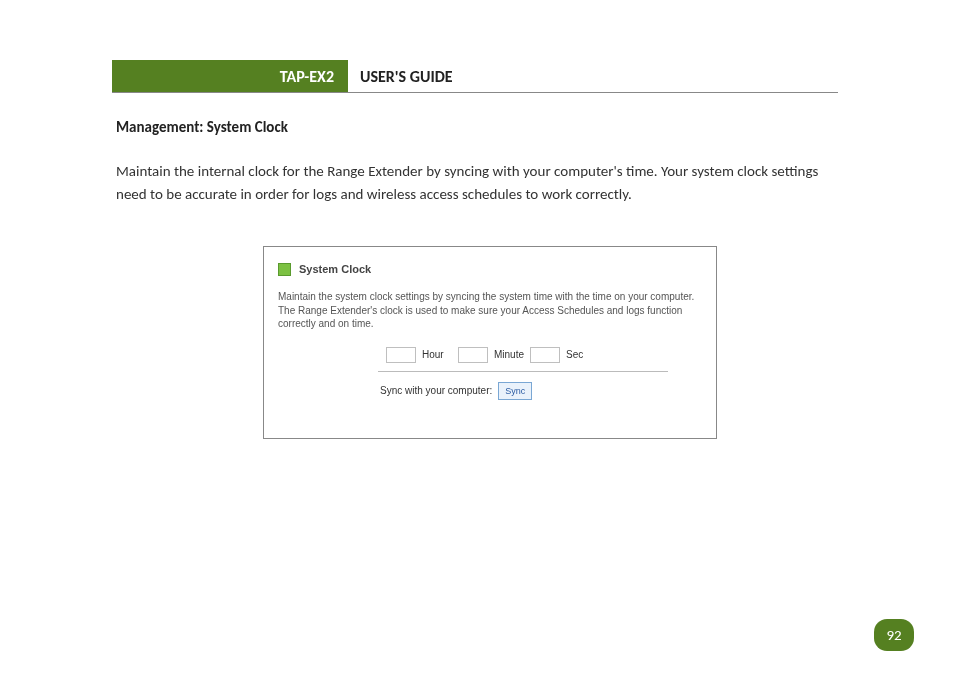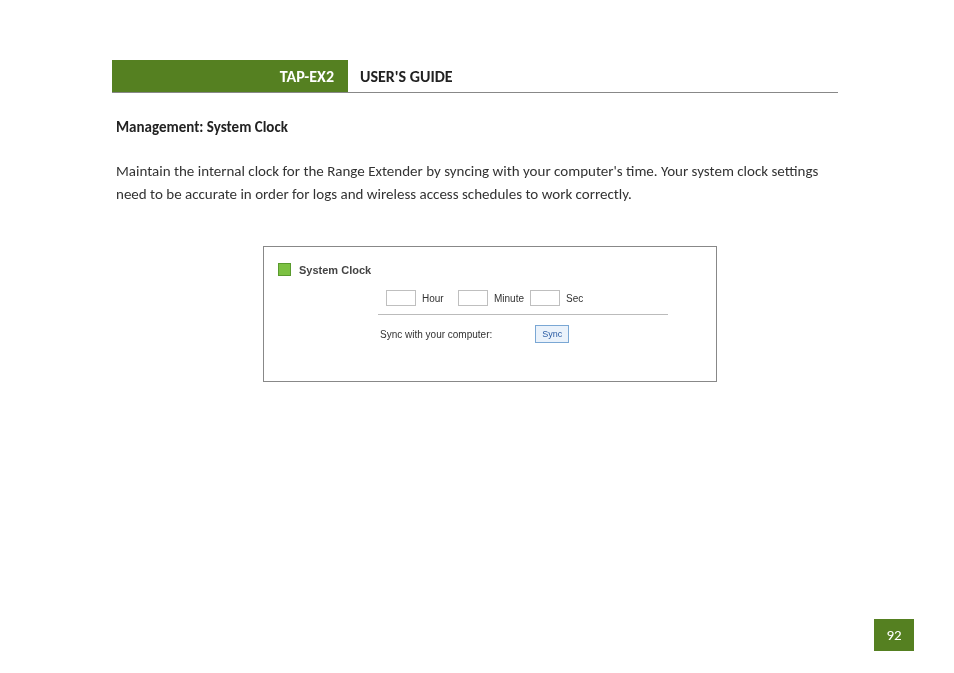--- a/index.html
+++ b/index.html
@@ -63,21 +63,21 @@
     width: 424px;
     border: 1px solid #888;
     background: #fff;
     font-family: Tahoma, Arial, sans-serif;
     font-size: 10px;
     color: #555;
     padding: 16px 14px 14px 14px;
   }
   .panel-title-row {
     display: flex;
-    align-items: center;
+    align-items: flex-start;
     gap: 8px;
     margin-bottom: 14px;
   }
   .panel-sq {
     width: 11px;
     height: 11px;
     background: #7cc142;
     border: 1px solid #5a9a2e;
   }
   .panel-title {
@@ -130,21 +130,20 @@
   }
   .sync-btn {
     border: 1px solid #7aa7d4;
     background: #eaf2fb;
     color: #2b5ca3;
     font-size: 9px;
     padding: 1px 6px;
     height: 14px;
     display: inline-flex;
     align-items: center;
-    margin-left: 37px;
   }
   .btn-row {
     display: flex;
     justify-content: flex-end;
     gap: 6px;
   }
   .btn {
     font-size: 10px;
     letter-spacing: 1px;
     font-weight: 700;
@@ -167,40 +166,42 @@
     right: 40px;
     bottom: 22px;
     width: 40px;
     height: 32px;
     background: #558021;
     color: #fff;
     display: flex;
     align-items: center;
     justify-content: center;
     font-size: 15px;
+    border-radius: 13px;
   }
 </style>
 </head>
 <body>
 
 <div class="header-bar">
   <div class="header-green">
     <span>TAP-EX2</span>
   </div>
   <div class="header-white">USER'S GUIDE</div>
 </div>
 
 <div class="section-title">Management: System Clock</div>
 <div class="section-body">Maintain the internal clock for the Range Extender by syncing with your computer's time. Your system clock settings need to be accurate in order for logs and wireless access schedules to work correctly.</div>
 
 <div class="panel">
   <div class="panel-title-row">
     <span class="panel-sq"></span>
     <span class="panel-title">System Clock</span>
   </div>
+  <div class="panel-desc">Maintain the system clock settings by syncing the system time with the time on your computer. The Range Extender's clock is used to make sure your Access Schedules and logs function correctly and on time.</div>
 
 
   <div class="time-row">
     <span class="spacer60"></span>
     <span class="field-in"></span>
     <span class="fld-lbl">Hour</span>
     <span class="field-in"></span>
     <span class="fld-lbl">Minute</span>
     <span class="field-in"></span>
     <span class="fld-lbl">Sec</span>

